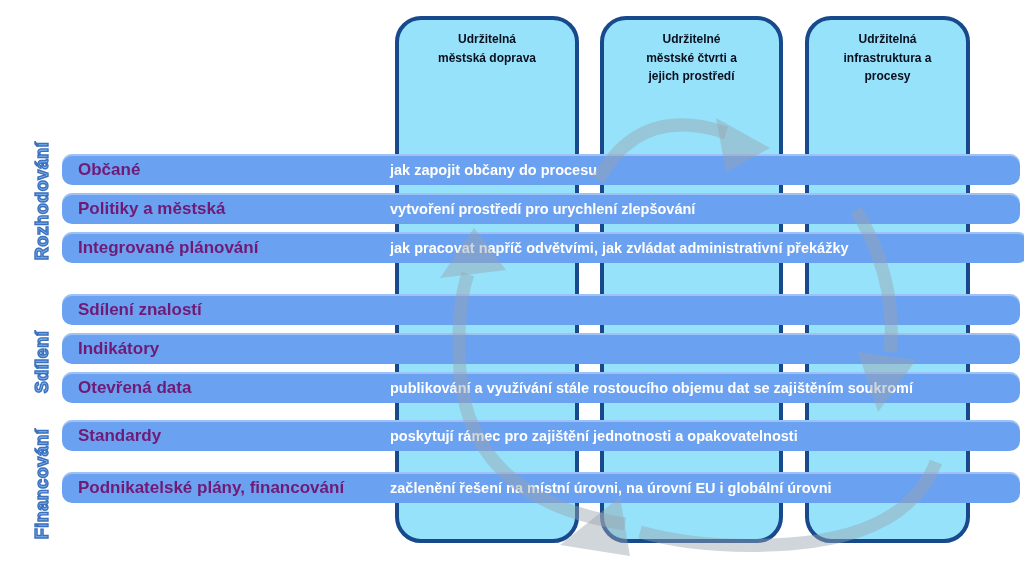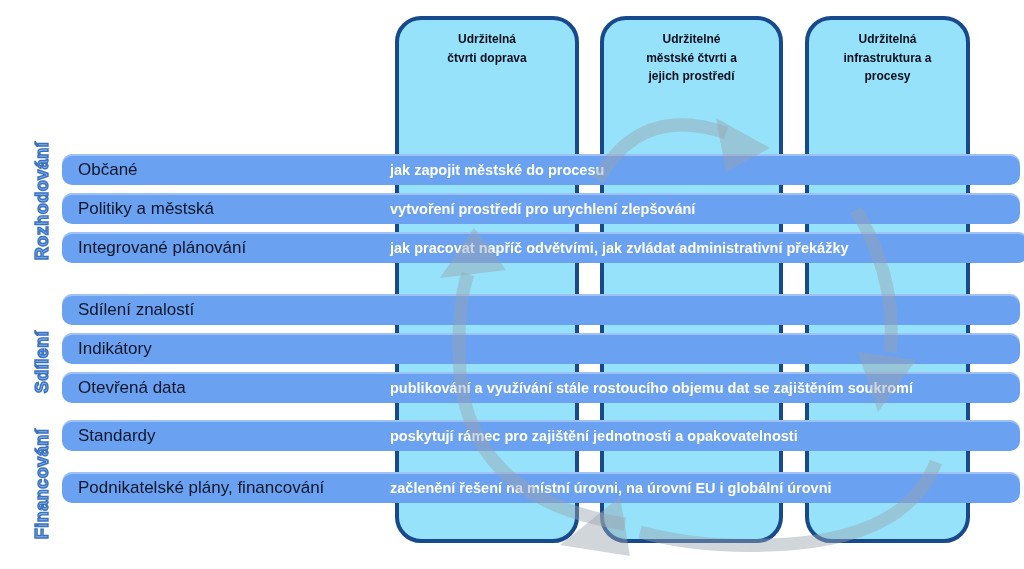--- a/index.html
+++ b/index.html
@@ -9,21 +9,21 @@
   
   .col{position:absolute;top:16px;height:527px;background:#95e2fa;
        border:4px solid #17498c;border-radius:26px;box-sizing:border-box;z-index:1;}
   .col-title{margin-top:10px;text-align:center;font-weight:bold;font-size:12px;
              line-height:1.55;color:#0a0f1e;padding:0 4px;}
 
   
   .row{position:absolute;left:62px;width:958px;height:31px;background:#6ba1f1;
        border-radius:10px;z-index:2;box-shadow:inset 0 2px 0 rgba(255,255,255,0.35);}
   .row-label{position:absolute;left:16px;top:50%;transform:translateY(-50%);
-             color:#0f172a;font-weight:normal;font-size:17px;white-space:nowrap;text-align:right;}
+             color:#701a75;font-weight:bold;font-size:17px;white-space:nowrap;text-align:right;}
   .row-desc{position:absolute;left:328px;top:50%;transform:translateY(-50%);
             color:#fff;font-weight:bold;font-size:14.5px;white-space:nowrap;}
 
   
   .side{position:absolute;transform:translate(-50%,-50%) rotate(-90deg);
         font-weight:bold;font-size:18px;letter-spacing:.5px;white-space:nowrap;
         color:#7fb3ea;-webkit-text-stroke:1.4px #3a70bd;z-index:3;}
 
   
   svg.arrows{position:absolute;left:0;top:0;z-index:5;pointer-events:none;}
@@ -44,40 +44,40 @@
       <polygon points="770,148 716,118 726,172"></polygon>
       <polygon points="878,412 858,352 916,360"></polygon>
       <polygon points="560,545 620,497 630,556"></polygon>
       <polygon points="474,228 440,278 506,270"></polygon>
     </g>
   </svg>
 
 <div class="col" style="left: 395px; width: 184px;">
       <div class="col-title">
         <div class="col-title-line">Udržitelná</div>
-        <div class="col-title-line">čtvrti doprava</div>
+        <div class="col-title-line">městská doprava</div>
       </div>
     </div>
     <div class="col" style="left: 600px; width: 183px;">
       <div class="col-title">
         <div class="col-title-line">Udržitelné</div>
         <div class="col-title-line">městské čtvrti a</div>
         <div class="col-title-line">jejich prostředí</div>
       </div>
     </div>
     <div class="col" style="left: 805px; width: 165px;">
       <div class="col-title">
         <div class="col-title-line">Udržitelná</div>
         <div class="col-title-line">infrastruktura a</div>
         <div class="col-title-line">procesy</div>
       </div>
     </div>
     <div class="row" style="top: 154px;">
       <span class="row-label">Občané</span>
-      <span class="row-desc">jak zapojit městské do procesu</span>
+      <span class="row-desc">jak zapojit občany do procesu</span>
     </div>
     <div class="row" style="top: 193px;">
       <span class="row-label">Politiky a městská</span>
       <span class="row-desc">vytvoření prostředí pro urychlení zlepšování</span>
     </div>
     <div class="row" style="top: 232px; padding-left: 8px;">
       <span class="row-label">Integrované plánování</span>
       <span class="row-desc">jak pracovat napříč odvětvími, jak zvládat administrativní překážky</span>
     </div>
     <div class="row" style="top: 294px;">

